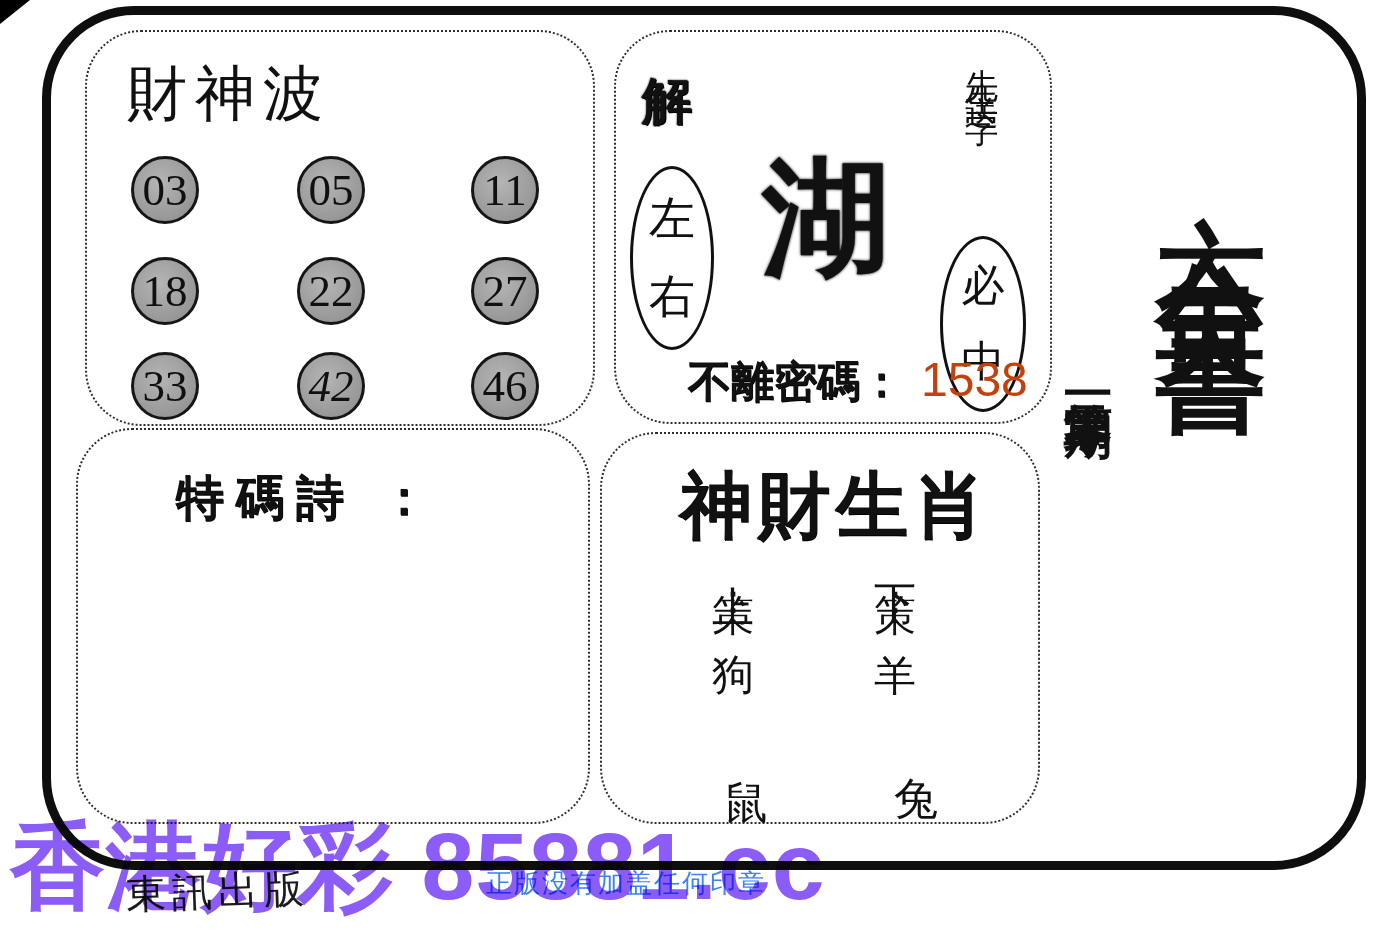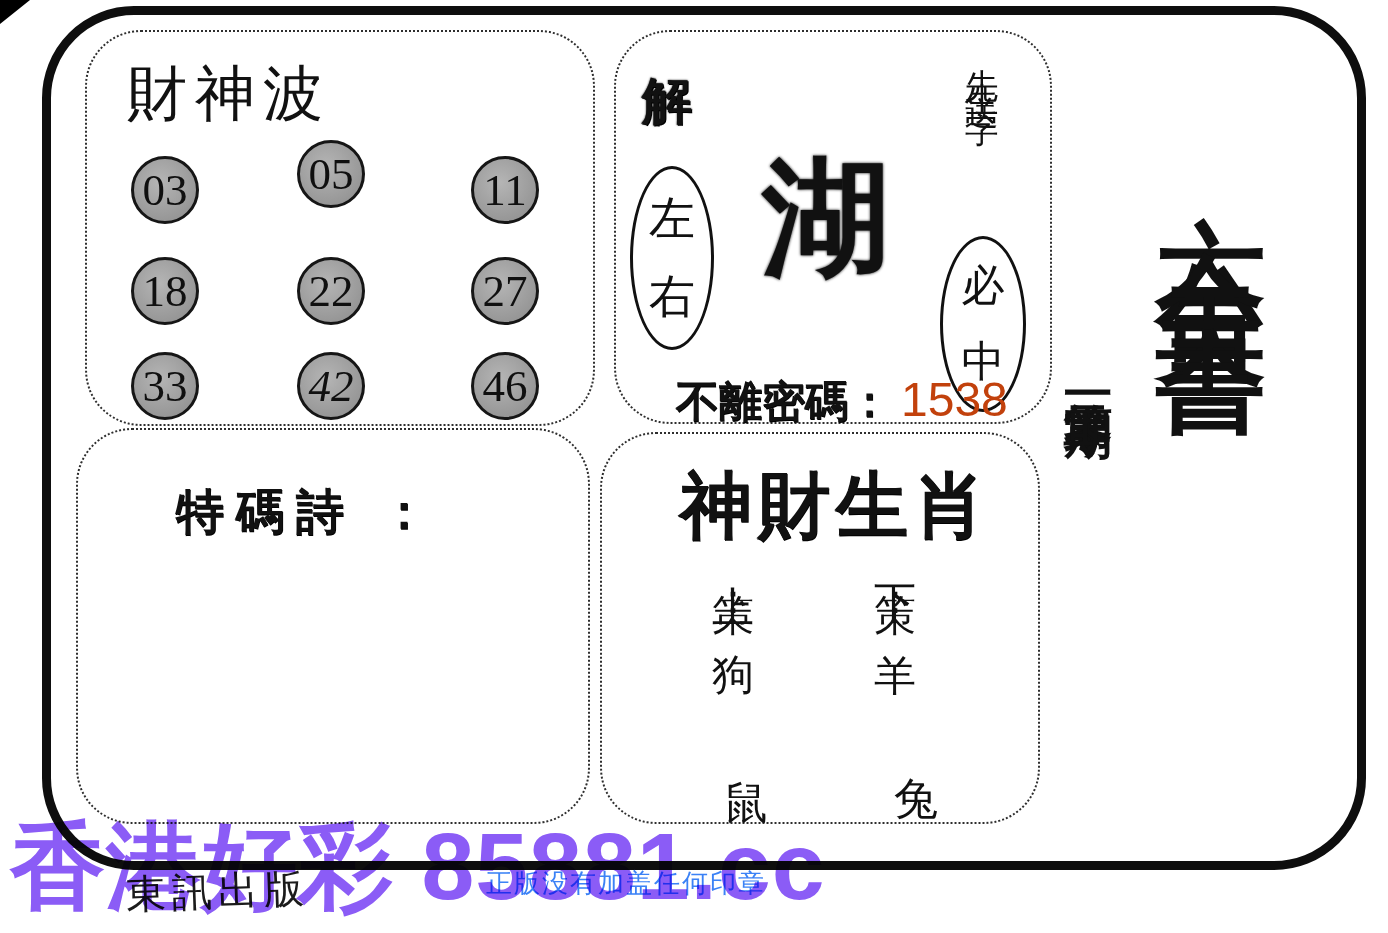--- a/index.html
+++ b/index.html
@@ -35,26 +35,26 @@
   .jie{left:26px;top:36px;font-size:50px;font-weight:900;
        font-family:"DejaVu Serif","Liberation Serif",serif;text-shadow:0 0 2px #000,1px 1px 0 #000;}
   .oval{position:absolute;border:3px solid #111;border-radius:50%;box-sizing:border-box;
         display:flex;flex-direction:column;align-items:center;justify-content:center;}
   .oval-lr{left:14px;top:134px;width:84px;height:184px;row-gap:16px;font-size:46px;}
   .oval-mz{left:324px;top:204px;width:86px;height:176px;row-gap:18px;font-size:43px;background:#fff;}
   .hu{left:146px;top:122px;font-size:128px;line-height:1;font-weight:900;
       font-family:"DejaVu Sans","Liberation Sans",sans-serif;text-shadow:0 0 3px #000;}
   .gift{left:348px;top:10px;writing-mode:vertical-rl;text-orientation:upright;
         font-size:34px;letter-spacing:14px;line-height:1;}
-  .code-row{left:60px;top:320px;display:flex;align-items:baseline;column-gap:10px;white-space:nowrap;margin-top:20px;}
+  .code-row{left:72px;top:320px;display:flex;align-items:baseline;column-gap:18px;white-space:nowrap;}
   .code-label{font-size:43px;font-weight:900;text-shadow:0.5px 0.5px 0 #000;}
   .code-value{font-size:48px;font-family:Liberation Sans, sans-serif;color:#c2410c;}
 
   
-  .poem-title{left:98px;top:50px;font-size:48px;font-weight:900;letter-spacing:12px;
+  .poem-title{left:98px;top:36px;font-size:48px;font-weight:900;letter-spacing:12px;
         text-shadow:0.5px 0.5px 0 #000;white-space:nowrap;}
   .poem-lines{left:58px;top:116px;font-size:50px;line-height:71px;white-space:nowrap;letter-spacing:1px;}
 
   
   .zodiac-title{left:78px;top:24px;font-size:72px;font-weight:900;letter-spacing:6px;
         text-shadow:0.5px 0.5px 0 #000;white-space:nowrap;}
   .plan-col{writing-mode:vertical-rl;text-orientation:upright;font-size:42px;letter-spacing:9px;line-height:1;}
   .plan-a{left:110px;top:118px;}
   .plan-b{left:272px;top:118px;}
   .extra{font-size:44px;}
@@ -79,21 +79,21 @@
 <body>
 
 <div id="page">
 
   <div class="corner-mark"></div>
   <div class="card"></div>
 
   <div class="dotted-box b-wave">
     <div class="abs wave-title">財神波</div>
     <div class="ball" style="left:44px;top:124px;">03</div>
-    <div class="ball" style="left:210px;top:108px;">05</div>
+    <div class="ball" style="left:210px;top:124px;">05</div>
     <div class="ball" style="left:384px;top:124px;">11</div>
     <div class="ball" style="left:44px;top:225px;">18</div>
     <div class="ball" style="left:210px;top:225px;text-align:center;">22</div>
     <div class="ball" style="left:384px;top:225px;text-align:center;">27</div>
     <div class="ball" style="left:44px;top:320px;">33</div>
     <div class="ball" style="left:210px;top:320px;font-style:italic;">42</div>
     <div class="ball" style="left:384px;top:320px;">46</div>
   </div>
 
   <div class="dotted-box b-riddle">

